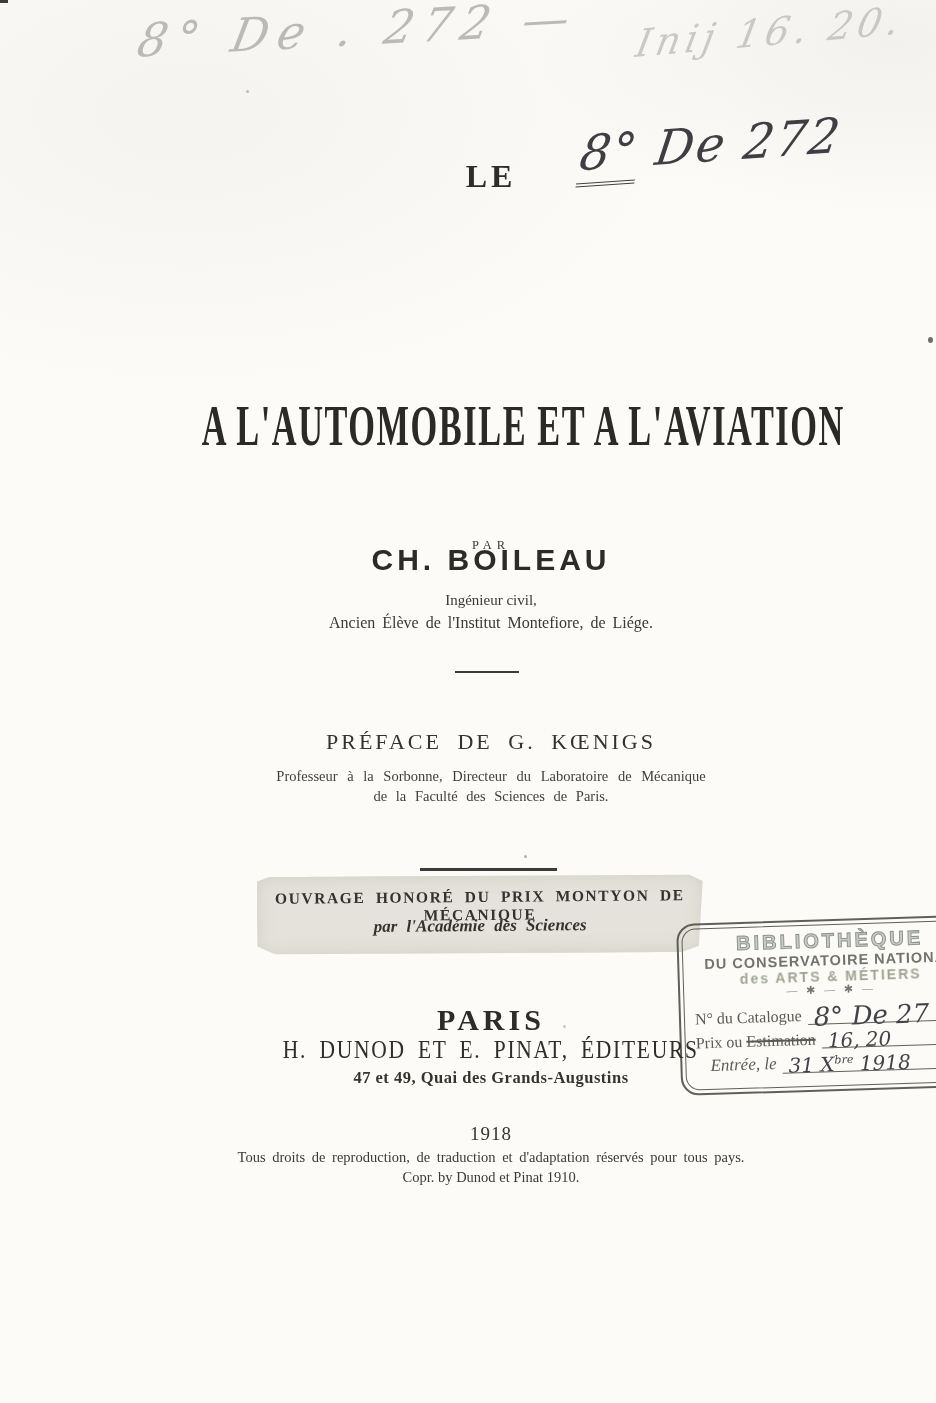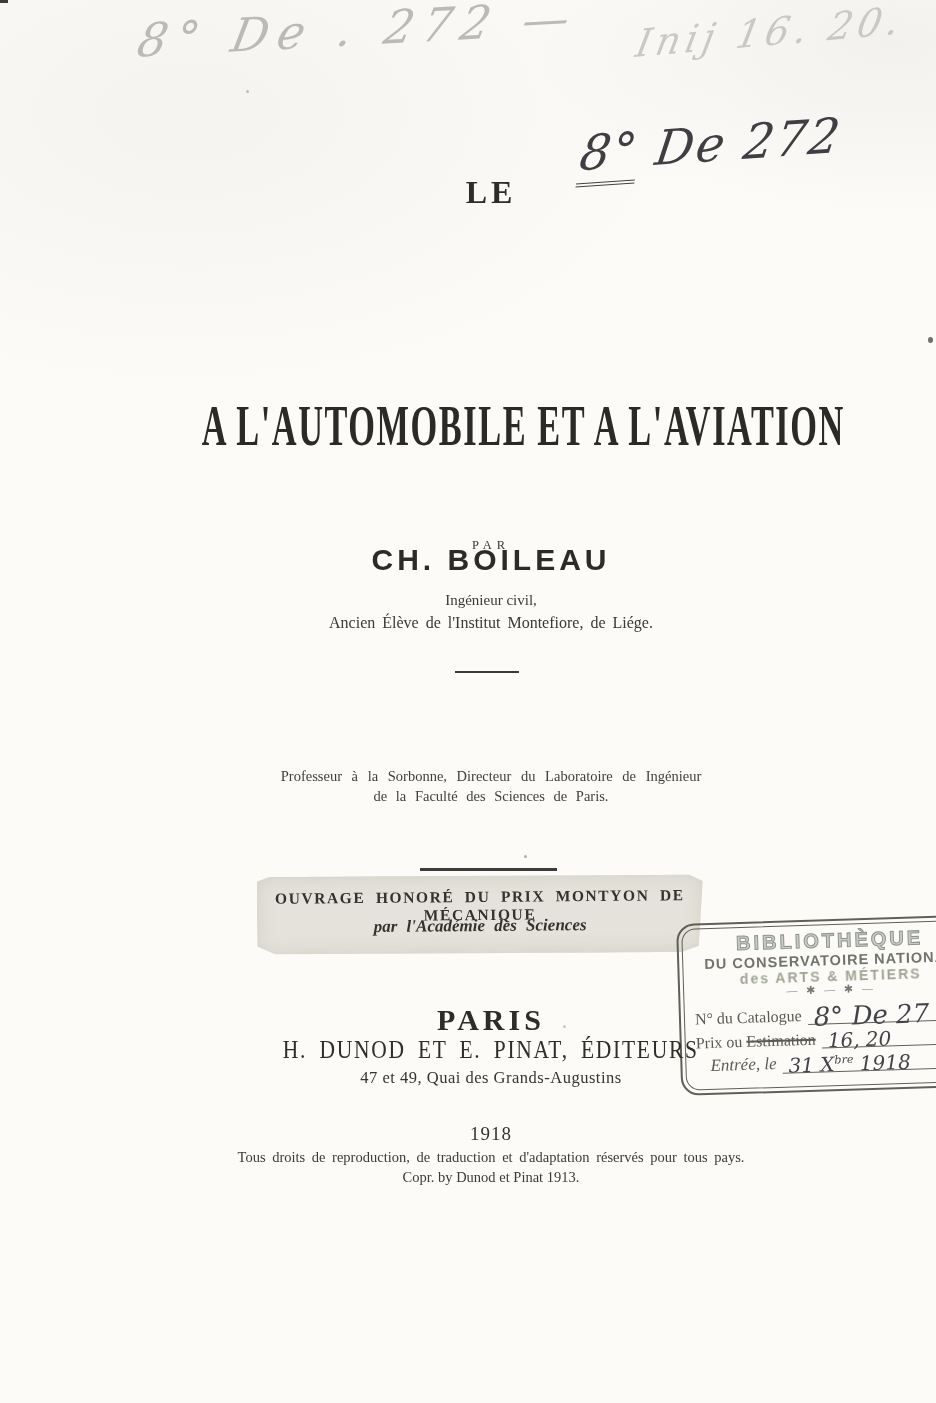--- a/index.html
+++ b/index.html
@@ -23,21 +23,21 @@
   .hand{font-family:"DejaVu Serif", serif;font-style:italic;display:inline-block;}
   .pencil-left{left:138px;top:2px;font-size:46px;letter-spacing:9px;color:#b1b0ae;
     transform:rotate(-3deg) skewX(-14deg);opacity:.85;}
   .pencil-right{left:636px;top:10px;font-size:38px;letter-spacing:5px;color:#bfbebc;
     transform:rotate(-5deg) skewX(-16deg);opacity:.8;}
   .ink-note{left:580px;top:116px;font-size:48px;color:#3f3f43;
     transform:rotate(-4deg) skewX(-12deg);letter-spacing:2px;}
   .ink-note .u8{border-bottom:4px double #3f3f43;padding-bottom:2px;}
 
   
-  .le{top:174px;font-size:32px;font-weight:bold;letter-spacing:4px;}
+  .le{top:158px;font-size:32px;font-weight:bold;letter-spacing:4px;}
   .main-title{top:212px;}
   .main-title .stretch{font-size:72px;font-weight:bold;letter-spacing:4px;
     transform:scale(0.82,1.42);transform-origin:50% 0;color:#272622;}
   .adapte{top:347px;font-size:19px;letter-spacing:8px;color:#33322f;}
   .subtitle{top:394px;text-align:right;}
   .subtitle .stretch{font-size:44px;font-weight:bold;letter-spacing:2px;
     transform:scale(0.78,1.28);transform-origin:50% 0;color:#2b2a27;}
 
   .par{top:538px;font-size:12.5px;letter-spacing:5px;color:#3a3935;}
   .author{top:543px;font-family:"Liberation Sans", sans-serif;font-size:30px;
@@ -86,21 +86,21 @@
   .s-val{color:#34353c;font-size:20px;position:relative;top:3px;white-space:nowrap;}
   .s-val-big{font-size:26px;top:6px;}
   .struck{text-decoration:line-through;text-decoration-thickness:1.5px;}
   sup.s-sup{font-size:11px;}
 
   
   .city{top:1003px;font-size:30px;font-weight:bold;letter-spacing:4px;color:#2d2c29;}
   .publisher{top:1035px;}
   .publisher .stretch{font-size:25px;letter-spacing:2px;word-spacing:6px;
     transform:scale(0.86,1.05);transform-origin:50% 0;color:#2f2e2b;}
-  .address{top:1068px;font-size:16.5px;font-weight:normal;letter-spacing:.5px;color:#35342f;}
+  .address{top:1068px;font-size:16.5px;font-weight:bold;letter-spacing:.5px;color:#35342f;}
   .dash{left:50%;top:1104px;width:24px;height:2.5px;margin-left:-16px;background:#3c3b38;}
   .year{top:1123px;font-size:19px;letter-spacing:1px;color:#35342f;}
   .rights{top:1149px;font-size:14.5px;word-spacing:3px;color:#3b3a36;}
   .copr{top:1169px;font-size:14.5px;color:#3b3a36;}
 
   .speck{position:absolute;border-radius:50%;background:#555;}
 </style>
 </head>
 <body>
 
@@ -119,21 +119,22 @@
     <span class="stretch">A L'AUTOMOBILE ET A L'AVIATION</span>
   </div>
 
   <div class="row par">PAR</div>
   <div class="row author">CH. BOILEAU</div>
   <div class="row role1">Ingénieur civil,</div>
   <div class="row role2">Ancien Élève de l'Institut Montefiore, de Liége.</div>
 
   <div class="rule rule-author"></div>
 
-  <div class="row preface-1">Professeur à la Sorbonne, Directeur du Laboratoire de Ingénieur</div>
+  <div class="row preface-h">PRÉFACE DE G. KŒNIGS</div>
+  <div class="row preface-1">Professeur à la Sorbonne, Directeur du Laboratoire de Mécanique</div>
   <div class="row preface-2">de la Faculté des Sciences de Paris.</div>
 
   <div class="rule rule-award"></div>
 
   <div class="abs award">
     <div class="award-l1">OUVRAGE HONORÉ DU PRIX MONTYON DE MÉCANIQUE</div>
     <div class="award-l2">par l'Académie des Sciences</div>
   </div>
 
   <div class="abs stamp">
@@ -167,20 +168,20 @@
   </div>
 
   <div class="row publisher">
     <span class="stretch">H. DUNOD ET E. PINAT, ÉDITEURS</span>
   </div>
   <div class="row city">PARIS</div>
   <div class="row address">47 et 49, Quai des Grands-Augustins</div>
   <div class="dash"></div>
   <div class="row year">1918</div>
   <div class="row rights">Tous droits de reproduction, de traduction et d'adaptation réservés pour tous pays.</div>
-  <div class="row copr">Copr. by Dunod et Pinat 1913.</div>
+  <div class="row copr">Copr. by Dunod et Pinat 1910.</div>
 
   <div class="speck" style="left:928px;top:337px;width:5px;height:6px;opacity:.85;"></div>
   <div class="speck" style="left:246px;top:90px;width:3px;height:3px;opacity:.35;"></div>
   <div class="speck" style="left:524px;top:855px;width:3px;height:3px;opacity:.45;"></div>
   <div class="speck" style="left:563px;top:1025px;width:3px;height:3px;opacity:.3;"></div>
 
 </div>
 
 </body></html>

